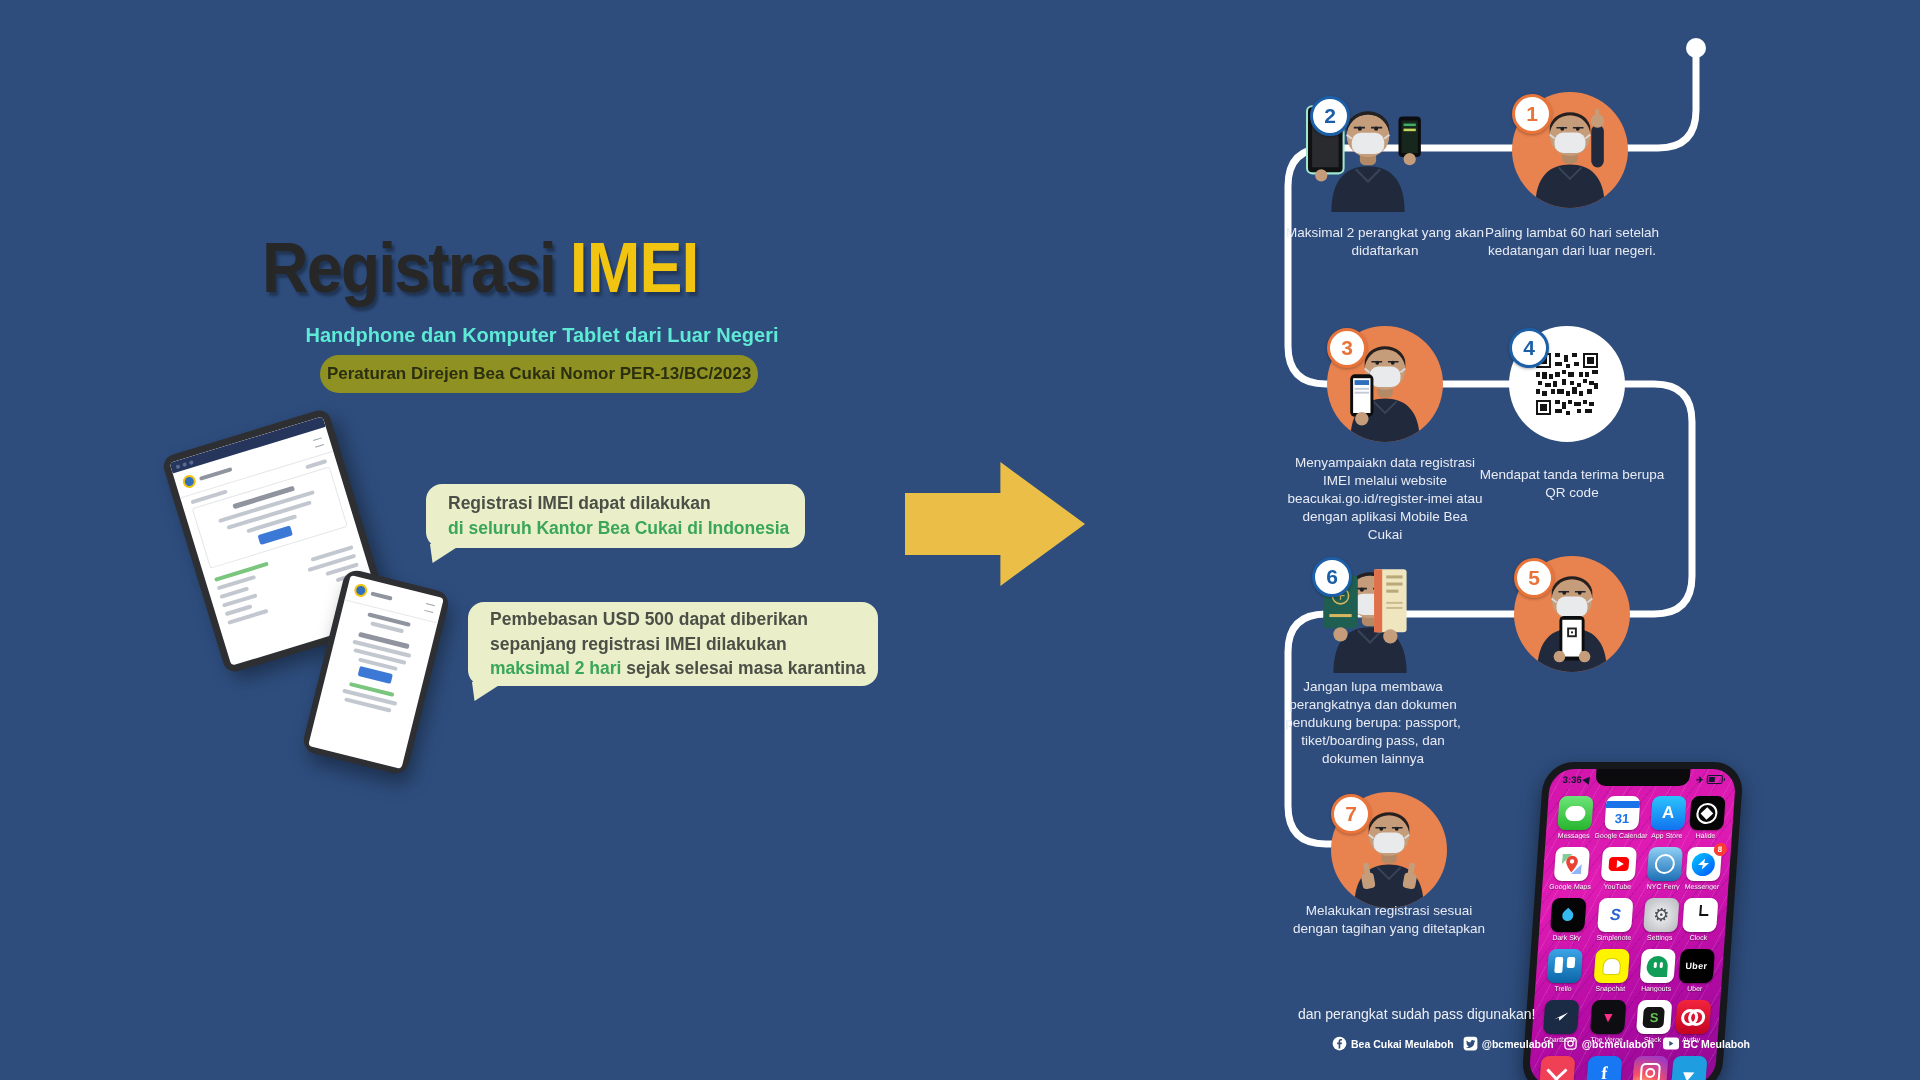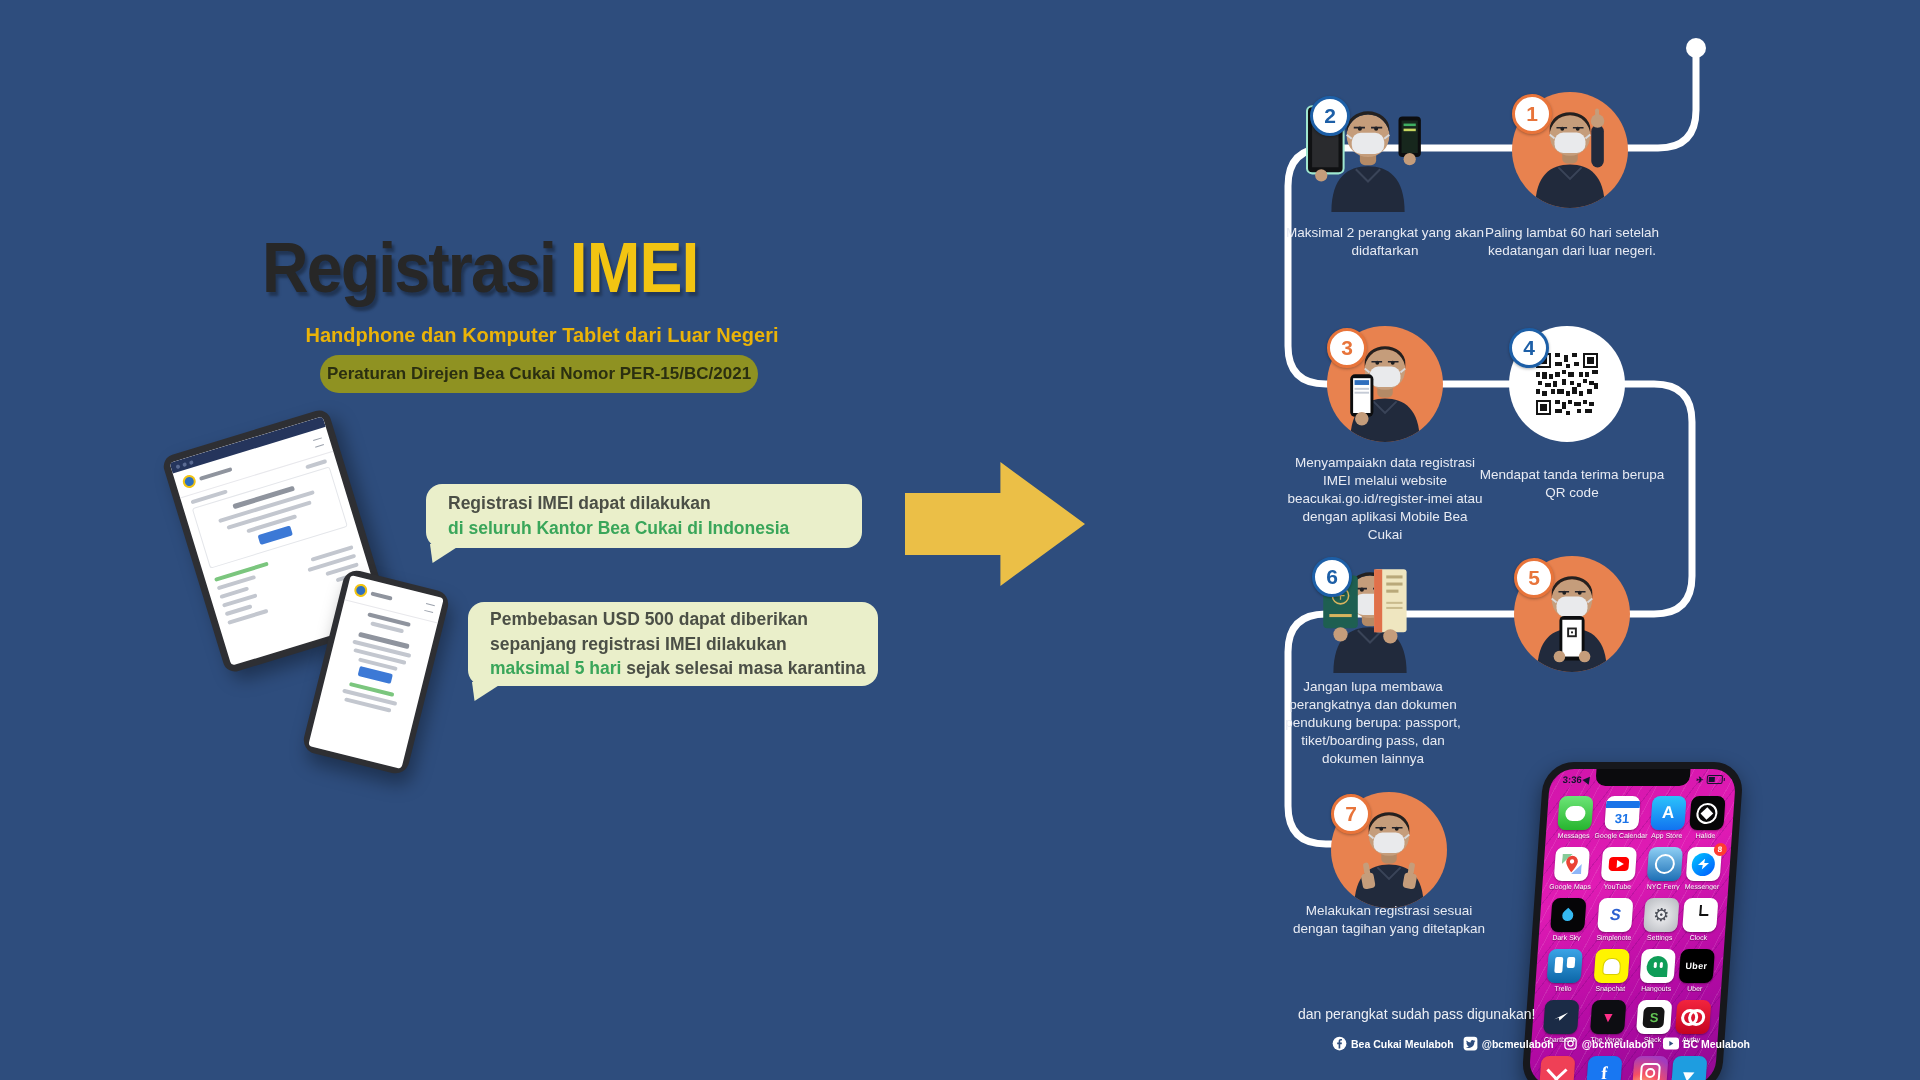--- a/index.html
+++ b/index.html
@@ -7,21 +7,21 @@
           font-family:"Liberation Sans",sans-serif;}
 
   
   .title-row{position:absolute;left:262px;top:228px;display:flex;align-items:baseline;
              transform:scaleX(.92);transform-origin:left;white-space:nowrap;}
   .t-dark{font-size:70px;font-weight:800;letter-spacing:-2px;color:#272727;
           text-shadow:3px 4px 3px rgba(10,10,10,.35);}
   .t-accent{font-size:70px;font-weight:800;letter-spacing:-1px;color:#f2c412;margin-left:16px;
           text-shadow:3px 4px 3px rgba(10,10,10,.3);}
   .subtitle{position:absolute;left:252px;top:324px;width:580px;text-align:center;
-            color:#eab308;font-size:20px;font-weight:700;}
+            color:#5eead4;font-size:20px;font-weight:700;}
   .reg-badge{position:absolute;left:320px;top:353px;width:438px;height:38px;margin-top:2px;
              background:#8f9222;border-radius:19px;color:#2b2f10;font-size:17px;font-weight:700;
              display:flex;align-items:center;justify-content:center;}
 
   
   .tablet{position:absolute;left:190px;top:428px;width:160px;height:212px;background:#2e2f33;
           border-radius:12px;padding:7px;transform:rotate(-17deg);box-shadow:6px 10px 18px rgba(0,0,0,.35);}
   .tablet .screen,.phone-left .screen{background:#fff;border-radius:4px;width:100%;height:100%;overflow:hidden;}
   .bar{background:#c3c7cf;border-radius:2px;height:4px;}
   .bar.dark{background:#8f949e;}
@@ -36,21 +36,21 @@
   .card{border:1px solid #e4e6ea;border-radius:3px;margin:4px 8px;padding:7px 8px;display:flex;flex-direction:column;gap:5px;align-items:center;}
   .frow{display:flex;justify-content:space-between;align-items:center;padding:0 9px;}
   .phone-left{position:absolute;left:322px;top:578px;width:96px;height:176px;background:#2e2f33;
           border-radius:14px;padding:6px;transform:rotate(14deg);box-shadow:6px 10px 18px rgba(0,0,0,.35);}
 
   
   .bubble{position:absolute;background:#eaefca;border-radius:16px;display:flex;flex-direction:column;
           justify-content:center;padding:8px 22px;box-sizing:border-box;}
   .bubble::after{content:"";position:absolute;left:4px;bottom:-15px;width:32px;height:19px;
           background:#eaefca;clip-path:polygon(0 0,100% 0,8% 100%);}
-  .bubble1{left:426px;top:484px;width:436px;height:64px;}
+  .bubble1{left:426px;top:484px;width:379px;height:64px;}
   .bubble2{left:468px;top:602px;width:410px;height:84px;}
   .b-line{font-size:17.5px;font-weight:700;color:#4b4f46;line-height:1.42;white-space:nowrap;}
   .b-green{color:#3aa65a;}
 
   
   .big-arrow{position:absolute;left:905px;top:462px;width:180px;height:124px;background:#ebbf47;
              clip-path:polygon(0 25%,53% 25%,53% 0,100% 50%,53% 100%,53% 75%,0 75%);}
 
   
   .flow{position:absolute;left:0;top:0;z-index:1;}
@@ -183,21 +183,21 @@
   </defs>
 </svg>
 
 <div class="canvas">
 
   <div class="title-row">
     <span class="t-dark">Registrasi</span>
     <span class="t-accent">IMEI</span>
   </div>
   <div class="subtitle">Handphone dan Komputer Tablet dari Luar Negeri</div>
-  <div class="reg-badge">Peraturan Direjen Bea Cukai Nomor PER-15/BC/2021</div>
+  <div class="reg-badge">Peraturan Direjen Bea Cukai Nomor PER-13/BC/2023</div>
 
   <div class="tablet">
     <div class="screen">
       <div class="browser-bar">
           <i></i>
           <i></i>
           <i></i>
         </div>
       <div class="site-head">
         <span class="logo-dot"></span>
@@ -260,21 +260,21 @@
     </div>
   </div>
 
   <div class="bubble bubble1">
     <div class="b-line">Registrasi IMEI dapat dilakukan</div>
     <div class="b-line b-green">di seluruh Kantor Bea Cukai di Indonesia</div>
   </div>
   <div class="bubble bubble2">
     <div class="b-line">Pembebasan USD 500 dapat diberikan</div>
     <div class="b-line">sepanjang registrasi IMEI dilakukan</div>
-    <div class="b-line"><span class="b-green">maksimal 5 hari</span><span> sejak selesai masa karantina</span></div>
+    <div class="b-line"><span class="b-green">maksimal 2 hari</span><span> sejak selesai masa karantina</span></div>
   </div>
 
   <div class="big-arrow"></div>
 
   <svg class="flow" width="1920" height="1080">
     <circle cx="1696" cy="48" r="10" fill="#fff"></circle>
     <path d="M1696 52 L1696 110 Q1696 148 1658 148 L1326 148 Q1288 148 1288 186 L1288 346 Q1288 384 1326 384
              L1654 384 Q1692 384 1692 422 L1692 576 Q1692 614 1654 614 L1326 614 Q1288 614 1288 652 L1288 806
              Q1288 844 1326 844 L1428 844" stroke="#fff" stroke-width="7" fill="none"></path>
   </svg>

